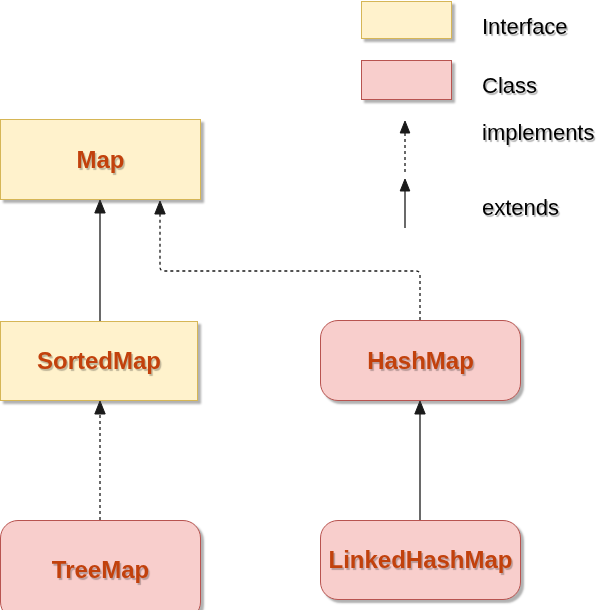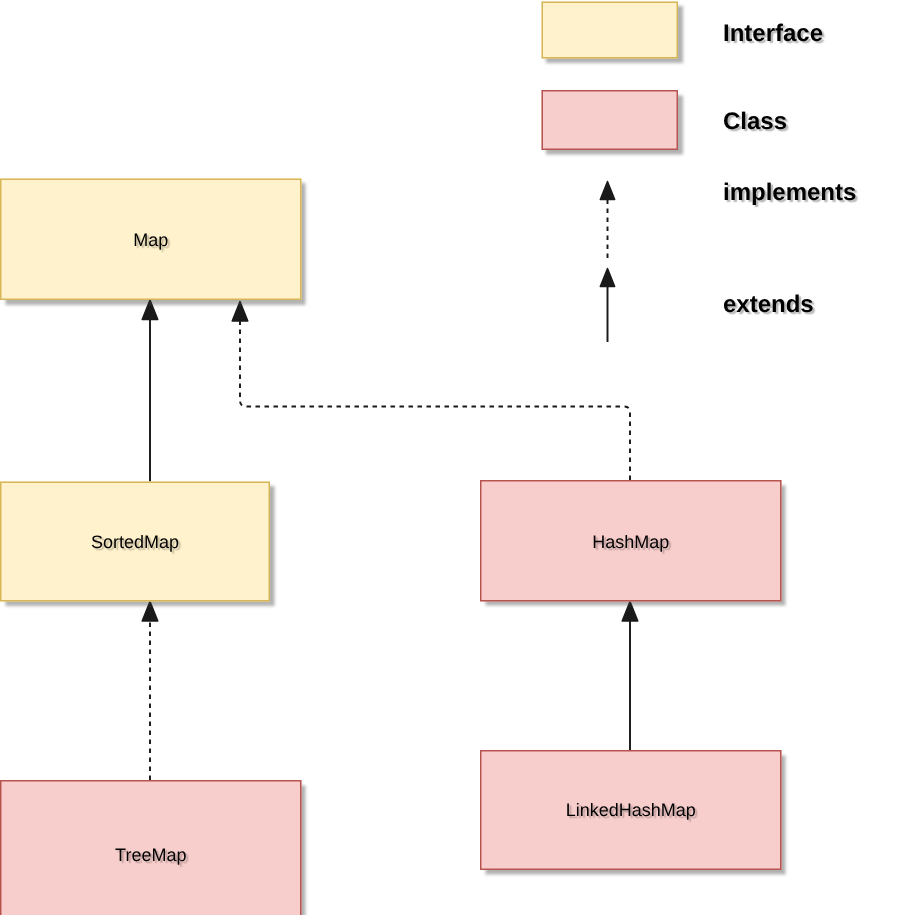--- a/index.html
+++ b/index.html
@@ -40,46 +40,47 @@
     border: 1px solid #999;
     box-shadow: 3px 3px 2px rgba(60,60,60,0.4);
   }
   .node.interface {
     background: var(--interface-fill, #FFF2CC);
     border-color: var(--interface-border, #D6B656);
   }
   .node.class {
     background: var(--class-fill, #F8CECC);
     border-color: var(--class-border, #B85450);
+    border-radius: 18px;
   }
   .node-label {
-    font-size: 12px;
-    font-weight: normal;
-    color: #000000;
+    font-size: 24px;
+    font-weight: bold;
+    color: #c2410c;
     text-shadow: 1.5px 1.5px 1px rgba(0,0,0,0.25);
     white-space: nowrap;
   }
   .legend-swatch {
     position: absolute;
     border: 1px solid #999;
     box-shadow: 3px 3px 2px rgba(60,60,60,0.4);
   }
   .legend-swatch.interface {
     background: var(--interface-fill, #FFF2CC);
     border-color: var(--interface-border, #D6B656);
   }
   .legend-swatch.class {
     background: var(--class-fill, #F8CECC);
     border-color: var(--class-border, #B85450);
   }
   .legend-label {
     position: absolute;
     left: 482px;
-    font-size: 16px;
-    font-weight: bold;
+    font-size: 22px;
+    font-weight: normal;
     color: #000;
     text-shadow: 1.5px 1.5px 1px rgba(0,0,0,0.3);
     white-space: nowrap;
   }
 </style>
 </head>
 <body>
 
 <div class="canvas">
 
@@ -113,33 +114,33 @@
     <g>
       <path class="solid" d="M405,228 L405,189"></path>
       <polygon points="405,179 400.2,191 409.8,191"></polygon>
     </g>
   </svg>
 
   <div class="node interface" style="left:0px; top:119px; width:201px; height:81px;">
     <span class="node-label">Map</span>
   </div>
 
-  <div class="node interface" style="left:0px; top:321px; width:180px; height:80px;">
+  <div class="node interface" style="left:0px; top:321px; width:198px; height:80px;">
     <span class="node-label">SortedMap</span>
   </div>
 
   <div class="node class" style="left:0px; top:520px; width:201px; height:100px;">
     <span class="node-label">TreeMap</span>
   </div>
 
   <div class="node class" style="left:320px; top:320px; width:201px; height:81px;">
     <span class="node-label">HashMap</span>
   </div>
 
-  <div class="node class" style="left:320px; top:500px; width:201px; height:80px;">
+  <div class="node class" style="left:320px; top:520px; width:201px; height:80px;">
     <span class="node-label">LinkedHashMap</span>
   </div>
 
   <div class="legend-swatch interface" style="left:361px; top:1px; width:91px; height:38px;"></div>
   <div class="legend-label" style="top:14px;">Interface</div>
 
   <div class="legend-swatch class" style="left:361px; top:60px; width:91px; height:40px;"></div>
   <div class="legend-label" style="top:73px;text-align:right;">Class</div>
 
   <div class="legend-label" style="top:120px;">implements</div>

